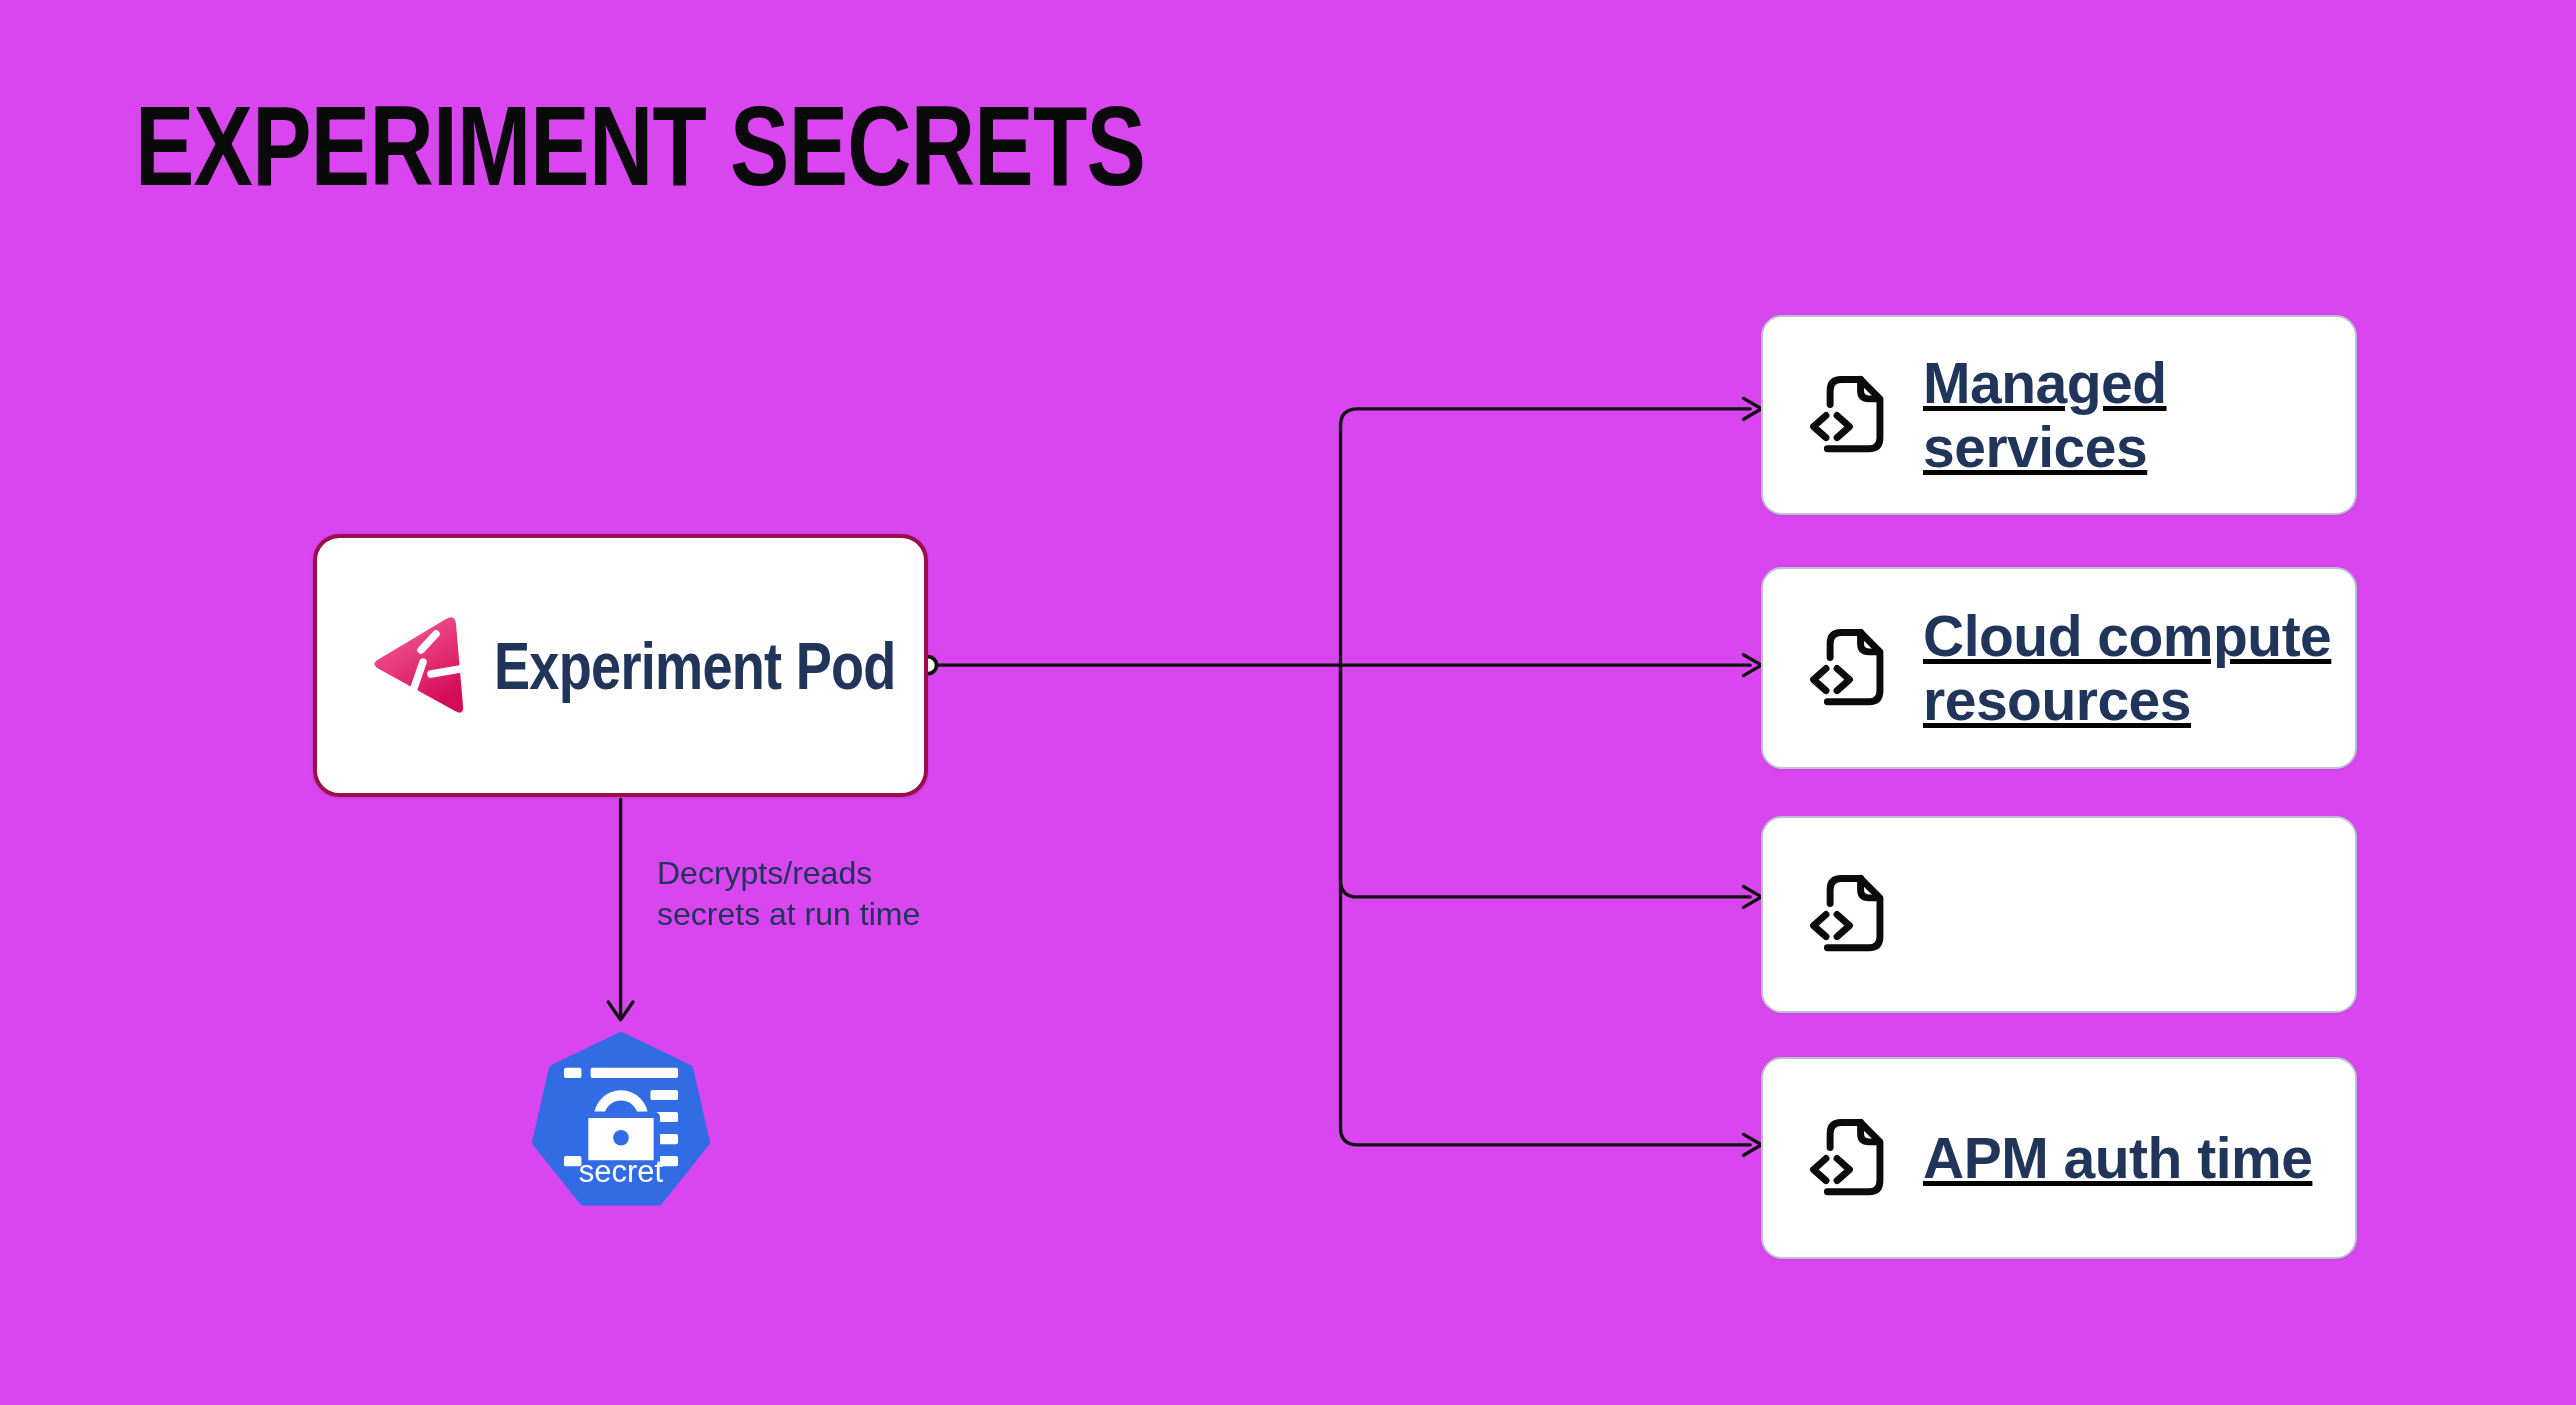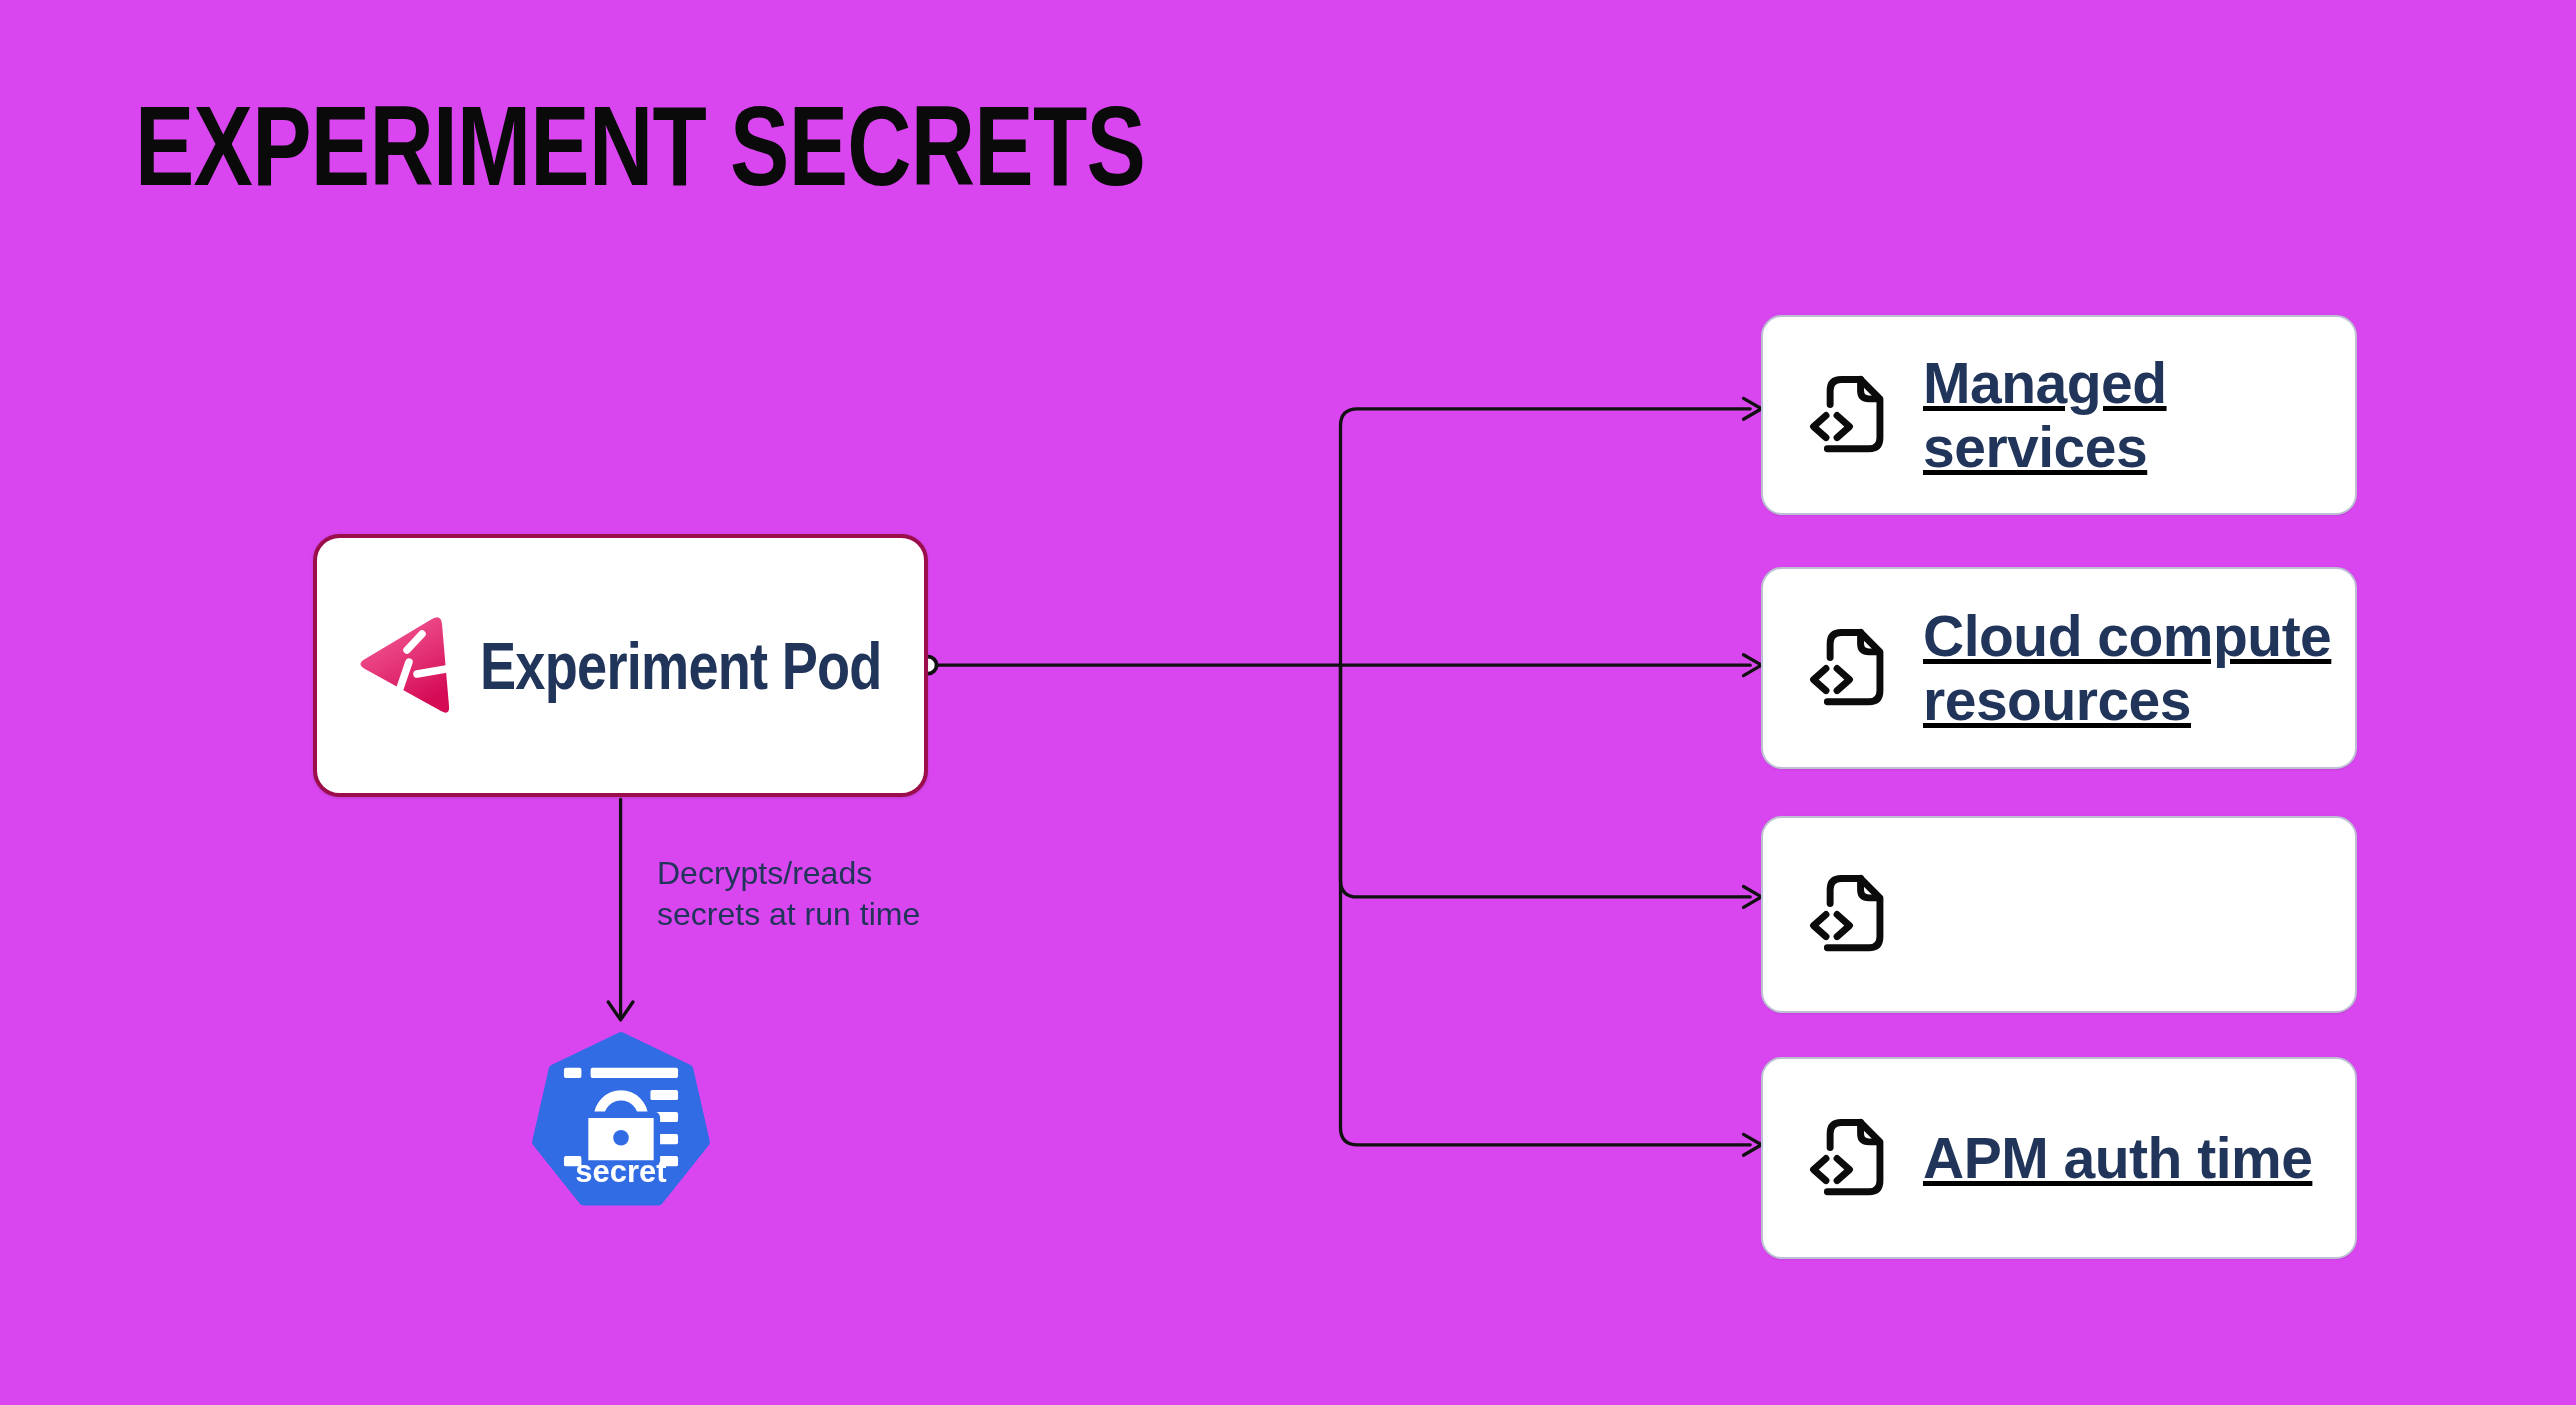--- a/index.html
+++ b/index.html
@@ -28,42 +28,42 @@
   }
   
   #connectors{position:absolute;left:0;top:0;width:2576px;height:1406px;}
   #connectors path{stroke:var(--line);stroke-width:3.5;fill:none;
     stroke-linecap:round;stroke-linejoin:round;}
   #connectors circle{fill:#ffffff;stroke:var(--line);stroke-width:4;}
   
   .pod{
     position:absolute;left:313px;top:534px;width:615px;height:263px;
     background:#ffffff;border:4.7px solid var(--pod-border);border-radius:26.5px;
-    display:flex;align-items:center;padding-left:42px;
+    display:flex;align-items:center;padding-left:56px;
     box-shadow:0 0.9px 2.8px rgba(40,40,40,.18);
   }
   .pod-logo{width:100px;height:106px;flex:0 0 auto;}
   .pod-label{
     font-size:66px;font-weight:700;color:var(--navy);
     letter-spacing:-0.9px;white-space:nowrap;
     transform:scaleX(0.82);transform-origin:left center;
     margin-left:21px;
   }
   
   .edge-label{
     position:absolute;left:657px;top:853px;
     font-size:32px;font-weight:400;color:var(--navy);
     line-height:1.28;white-space:pre-line;
   }
   
   .secret{position:absolute;left:529px;top:1031px;width:184px;height:184px;}
   .secret svg{position:absolute;left:0;top:0;width:184px;height:184px;}
   .secret-label{
     position:absolute;left:0;right:0;bottom:24.6px;text-align:center;
-    color:#ffffff;font-size:31px;font-weight:700;
+    color:#ffffff;font-size:31px;font-weight:400;
   }
   
   .target{
     position:absolute;left:1761px;width:596px;
     background:#ffffff;border:2.8px solid var(--target-border);border-radius:21px;
     display:flex;align-items:center;padding-left:45px;
     box-shadow:0 0.9px 1.9px rgba(60,60,80,.12);
     text-decoration:underline;
   }
   .ticon{width:83px;height:89px;flex:0 0 auto;}

